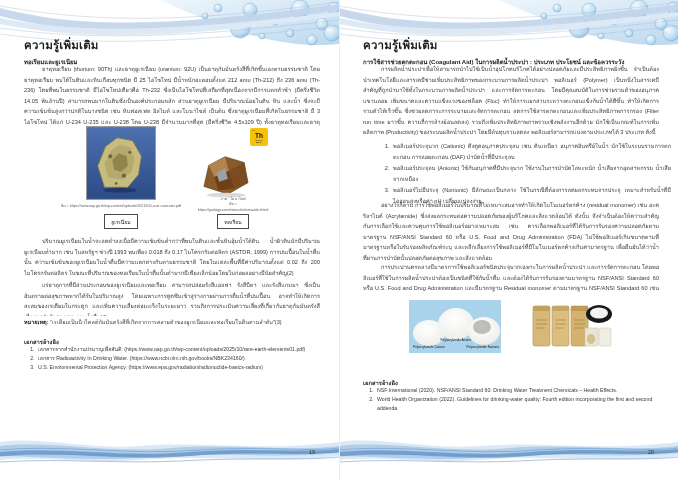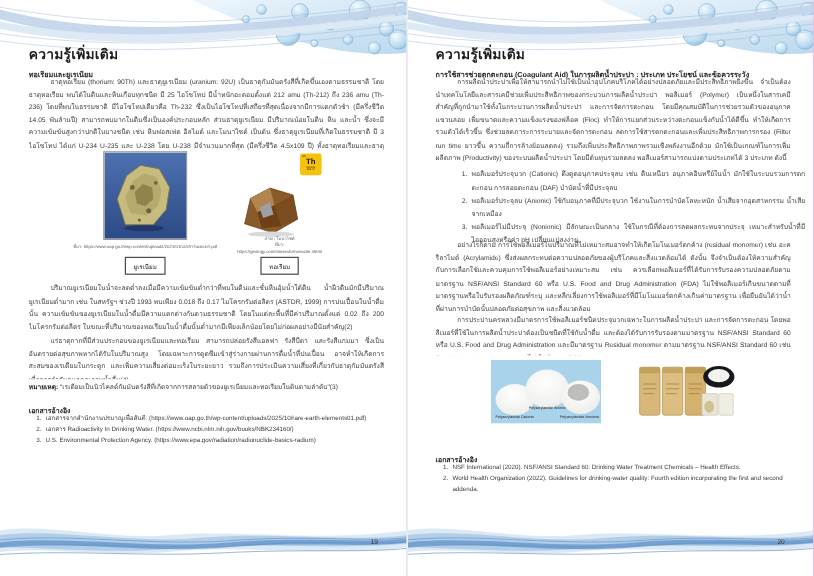--- a/index.html
+++ b/index.html
@@ -1,17 +1,17 @@
 <!DOCTYPE html>
 <html><head>
 <meta charset="utf-8">
 <style>
   html,body{margin:0;padding:0;}
   body{width:678px;height:480px;background:#ffffff;font-family:"Liberation Sans",sans-serif;color:#3a3a3a;}
-  .spread{position:relative;width:678px;height:480px;background:#a21caf;overflow:hidden;}
+  .spread{position:relative;width:678px;height:480px;background:#f97316;overflow:hidden;}
   .page{position:absolute;top:0;width:339px;height:480px;background:#fff;overflow:hidden;}
   .page-left{left:0;}
   .page-right{left:339px;}
   .page-divider{position:absolute;left:339px;top:0;width:1px;height:480px;background:#ededed;}
   .hdr-art{position:absolute;top:0;left:0;width:339px;height:58px;}
   .ftr-art{position:absolute;top:426px;left:0;width:339px;height:44px;}
   .h1{position:absolute;left:24px;top:36px;font-size:11.5px;font-weight:bold;color:#1c1c1c;letter-spacing:.2px;}
   .subhead{position:absolute;left:24px;top:57px;width:300px;font-size:6px;font-weight:bold;color:#222;white-space:nowrap;overflow:hidden;}
   .para{position:absolute;left:24px;width:296px;font-size:5.6px;line-height:1.88;text-align:justify;text-indent:18px;color:#3a3a3a;overflow:hidden;}
   .note-line{position:absolute;left:24px;width:296px;font-size:5.5px;color:#3a3a3a;}

